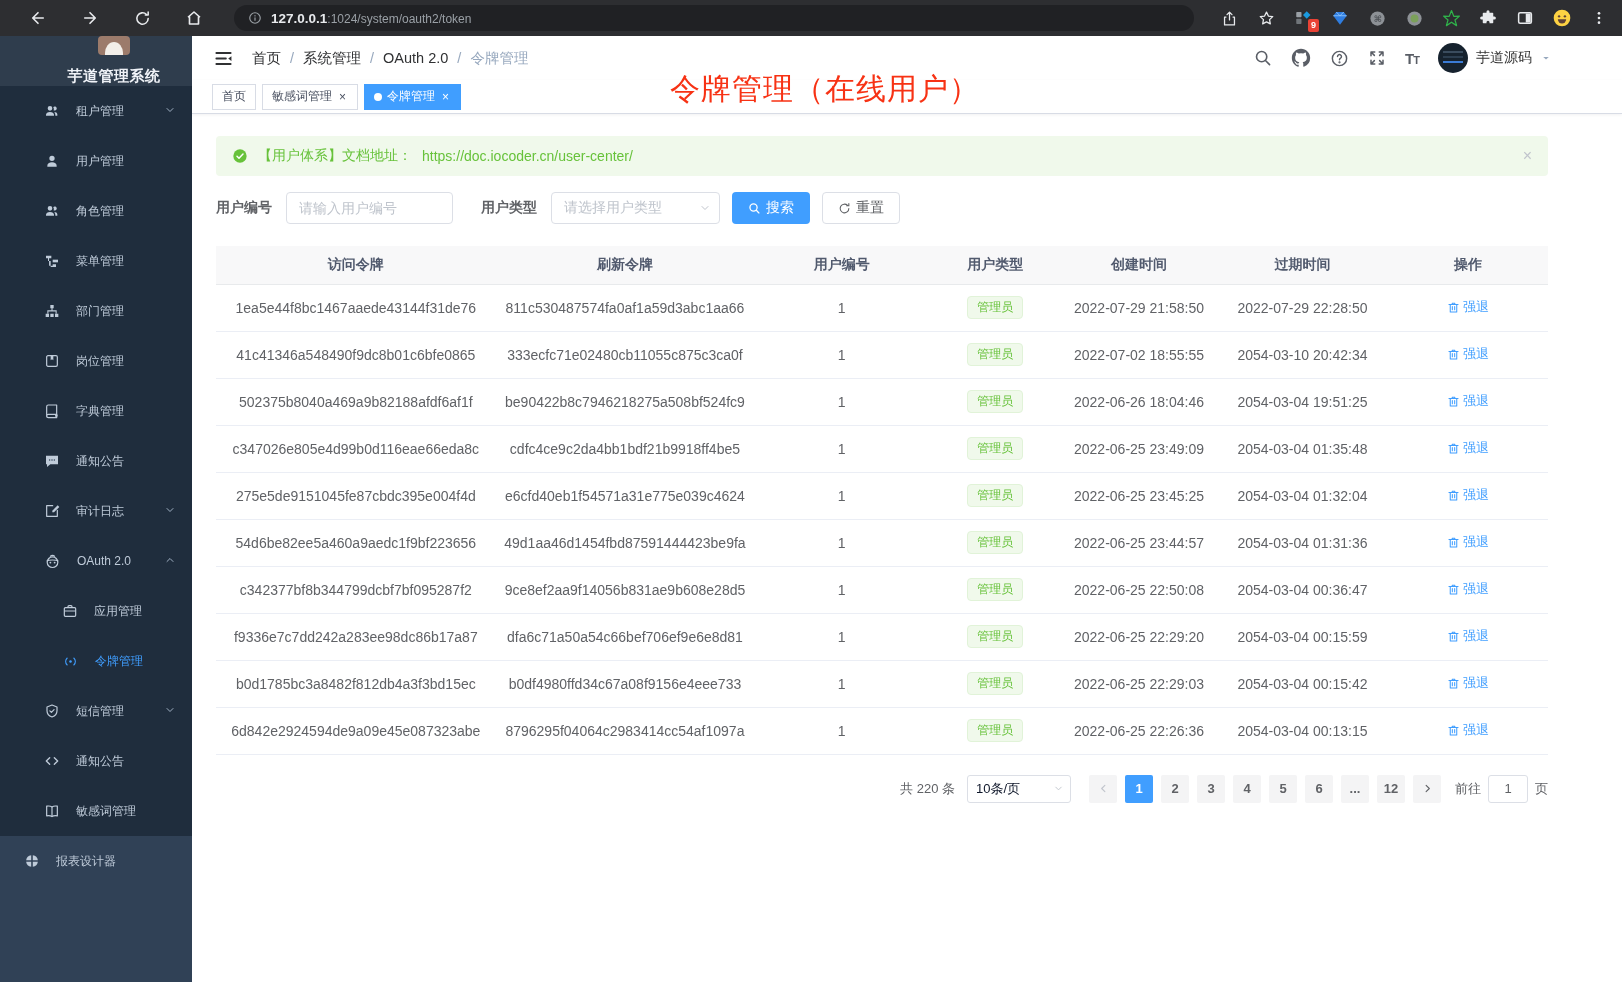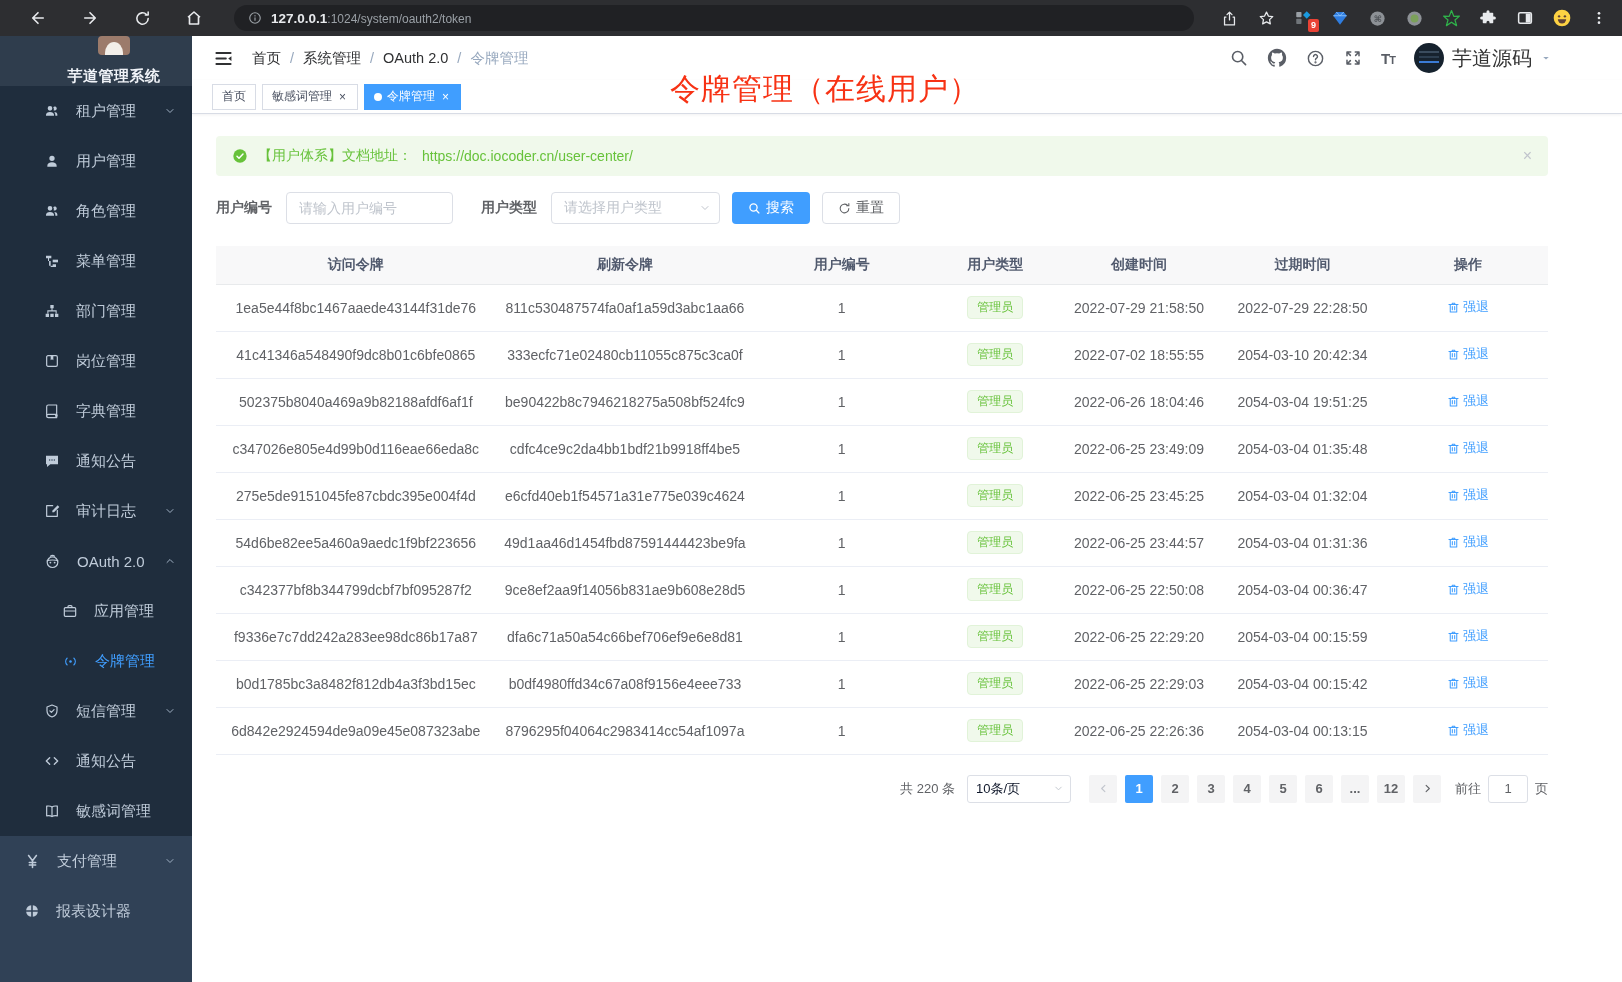--- a/index.html
+++ b/index.html
@@ -22,21 +22,21 @@
 
   
   .app { display:flex; height:946px; }
   .sidebar { width:192px; background:#304156; flex:none; display:flex; flex-direction:column; }
   .logo-row { height:50px; display:flex; align-items:center; padding-left:36px; gap:12px; background:#2f3d4d;flex-direction:column; }
   .logo-avatar { width:32px; height:32px; border-radius:4px; background:#9c7b6b; position:relative; overflow:hidden; }
   .logo-avatar:before { content:""; position:absolute; left:7px; top:6px; width:18px; height:22px;
     background:#f3efe9; border-radius:50% 50% 45% 45%; }
   .logo-title { color:#f0f3f8; font-size:15px; font-weight:bold; letter-spacing:.5px; }
   .side-item { height:50px; display:flex; align-items:center; padding-left:44px; gap:16px;
-    color:#bfcbd9; font-size:15px; cursor:pointer; }
+    color:#bfcbd9; font-size:12px; cursor:pointer; }
   .side-item.in-sub { background:#1f2d3d; }
   .side-item.nested { padding-left:62px; }
   .side-item.top { padding-left:24px; background:transparent; }
   .side-item.active { color:#409eff; }
   .side-item .lbl { white-space:nowrap; }
   .side-item .arrow { margin-left:auto; margin-right:16px; color:#9fb0c3; }
   .side-item .arrow.up svg { transform:rotate(180deg); }
 
   .main { flex:1; display:flex; flex-direction:column; background:#fff; position:relative; }
   .navbar { height:44px; display:flex; align-items:center; padding:0 70px 0 14px; background:#fff; }
@@ -45,21 +45,21 @@
   .crumb { cursor:pointer; }
   .crumb.last { color:#97a8be; cursor:default; }
   .crumb-sep { color:#97a8be; margin:0 9px; }
   .nav-right { margin-left:auto; display:flex; align-items:center; gap:19px; color:#5a5e66; }
   .nav-right .icon { cursor:pointer; }
   .tt { font-weight:bold; font-size:15px; letter-spacing:-1px; cursor:pointer; }
   .tt small { font-size:11px; }
   .user-box { display:flex; align-items:center; gap:8px; cursor:pointer; }
   .nav-avatar { width:30px; height:30px; border-radius:50%; background:#16222e; position:relative; overflow:hidden; }
   .nav-avatar:before { content:""; position:absolute; left:5px; top:8px; width:20px; height:2px; background:#3a4c5e; box-shadow:0 5px 0 #2c3e50, 0 10px 0 #3a7bd5; }
-  .user-name { font-size:20px; color:#333;text-align:right; }
+  .user-name { font-size:14px; color:#333;text-align:right; }
 
   .tags-bar { height:34px; border-bottom:1px solid #d8dce5; box-shadow:0 1px 3px rgba(0,21,41,.06);
     display:flex; align-items:center; padding-left:20px; gap:6px; background:#fff; }
   .tag-item { height:26px; display:flex; align-items:center; padding:0 9px; border:1px solid #d8dce5;
     background:#fff; color:#495060; font-size:12px; cursor:pointer; gap:5px; }
   .tag-item .dot { width:8px; height:8px; border-radius:50%; background:#fff; display:none; }
   .tag-item.active { background:#409eff; border-color:#409eff; color:#fff; }
   .tag-item.active .dot { display:inline-block; }
   .tag-close { font-size:12px; line-height:1; padding:1px 2px; border-radius:50%; }
 
@@ -366,31 +366,20 @@
           <span class="icon">
             <svg width="16" height="16" viewBox="0 0 24 24" fill="none" stroke="currentColor" stroke-width="1.8" stroke-linejoin="round">
               <path d="M12 6c-2.2-1.6-5.2-1.7-8-1.2v14.4c2.8-.5 5.8-.4 8 1.2 2.2-1.6 5.2-1.7 8-1.2V4.8c-2.8-.5-5.8-.4-8 1.2z"></path>
               <path d="M12 6v14.4"></path>
             </svg>
           </span>
           <span class="lbl">敏感词管理</span>
         </div>
         <div class="side-item top">
           <span class="icon">
-            <svg width="17" height="17" viewBox="0 0 24 24" fill="none" stroke="currentColor" stroke-width="2.2" stroke-linecap="round">
-              <path d="M6.5 3.5L12 11l5.5-7.5M12 11v9.5M7.5 13.5h9M7.5 17h9"></path>
-            </svg>
-          </span>
-          <span class="lbl">支付管理</span>
-          <span class="arrow down"><svg width="12" height="12" viewBox="0 0 24 24" fill="none" stroke="currentColor" stroke-width="2" stroke-linecap="round" stroke-linejoin="round">
-              <path d="M6 9l6 6 6-6"></path>
-            </svg></span>
-        </div>
-        <div class="side-item top">
-          <span class="icon">
             <svg width="16" height="16" viewBox="0 0 24 24" fill="currentColor">
               <path d="M10.8 3.2a9 9 0 0 0-7.6 7.6h7.6zM13.2 3.2v7.6h7.6a9 9 0 0 0-7.6-7.6zM3.2 13.2a9 9 0 0 0 7.6 7.6v-7.6zM13.2 20.8a9 9 0 0 0 7.6-7.6h-7.6z"></path>
             </svg>
           </span>
           <span class="lbl">报表设计器</span>
         </div>
       </div>
   </div>
 
   <div class="main">

